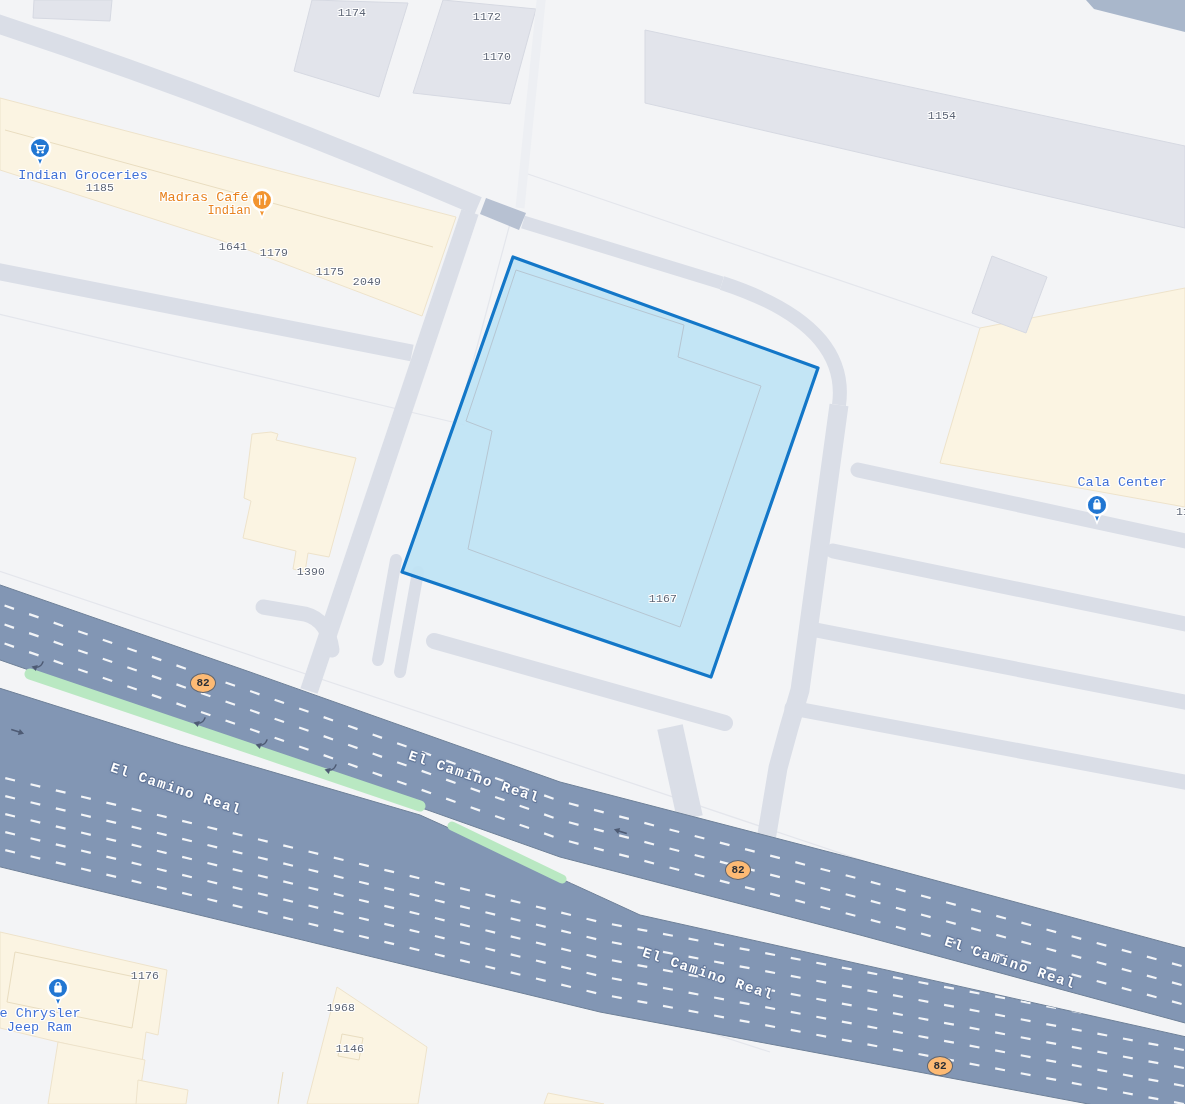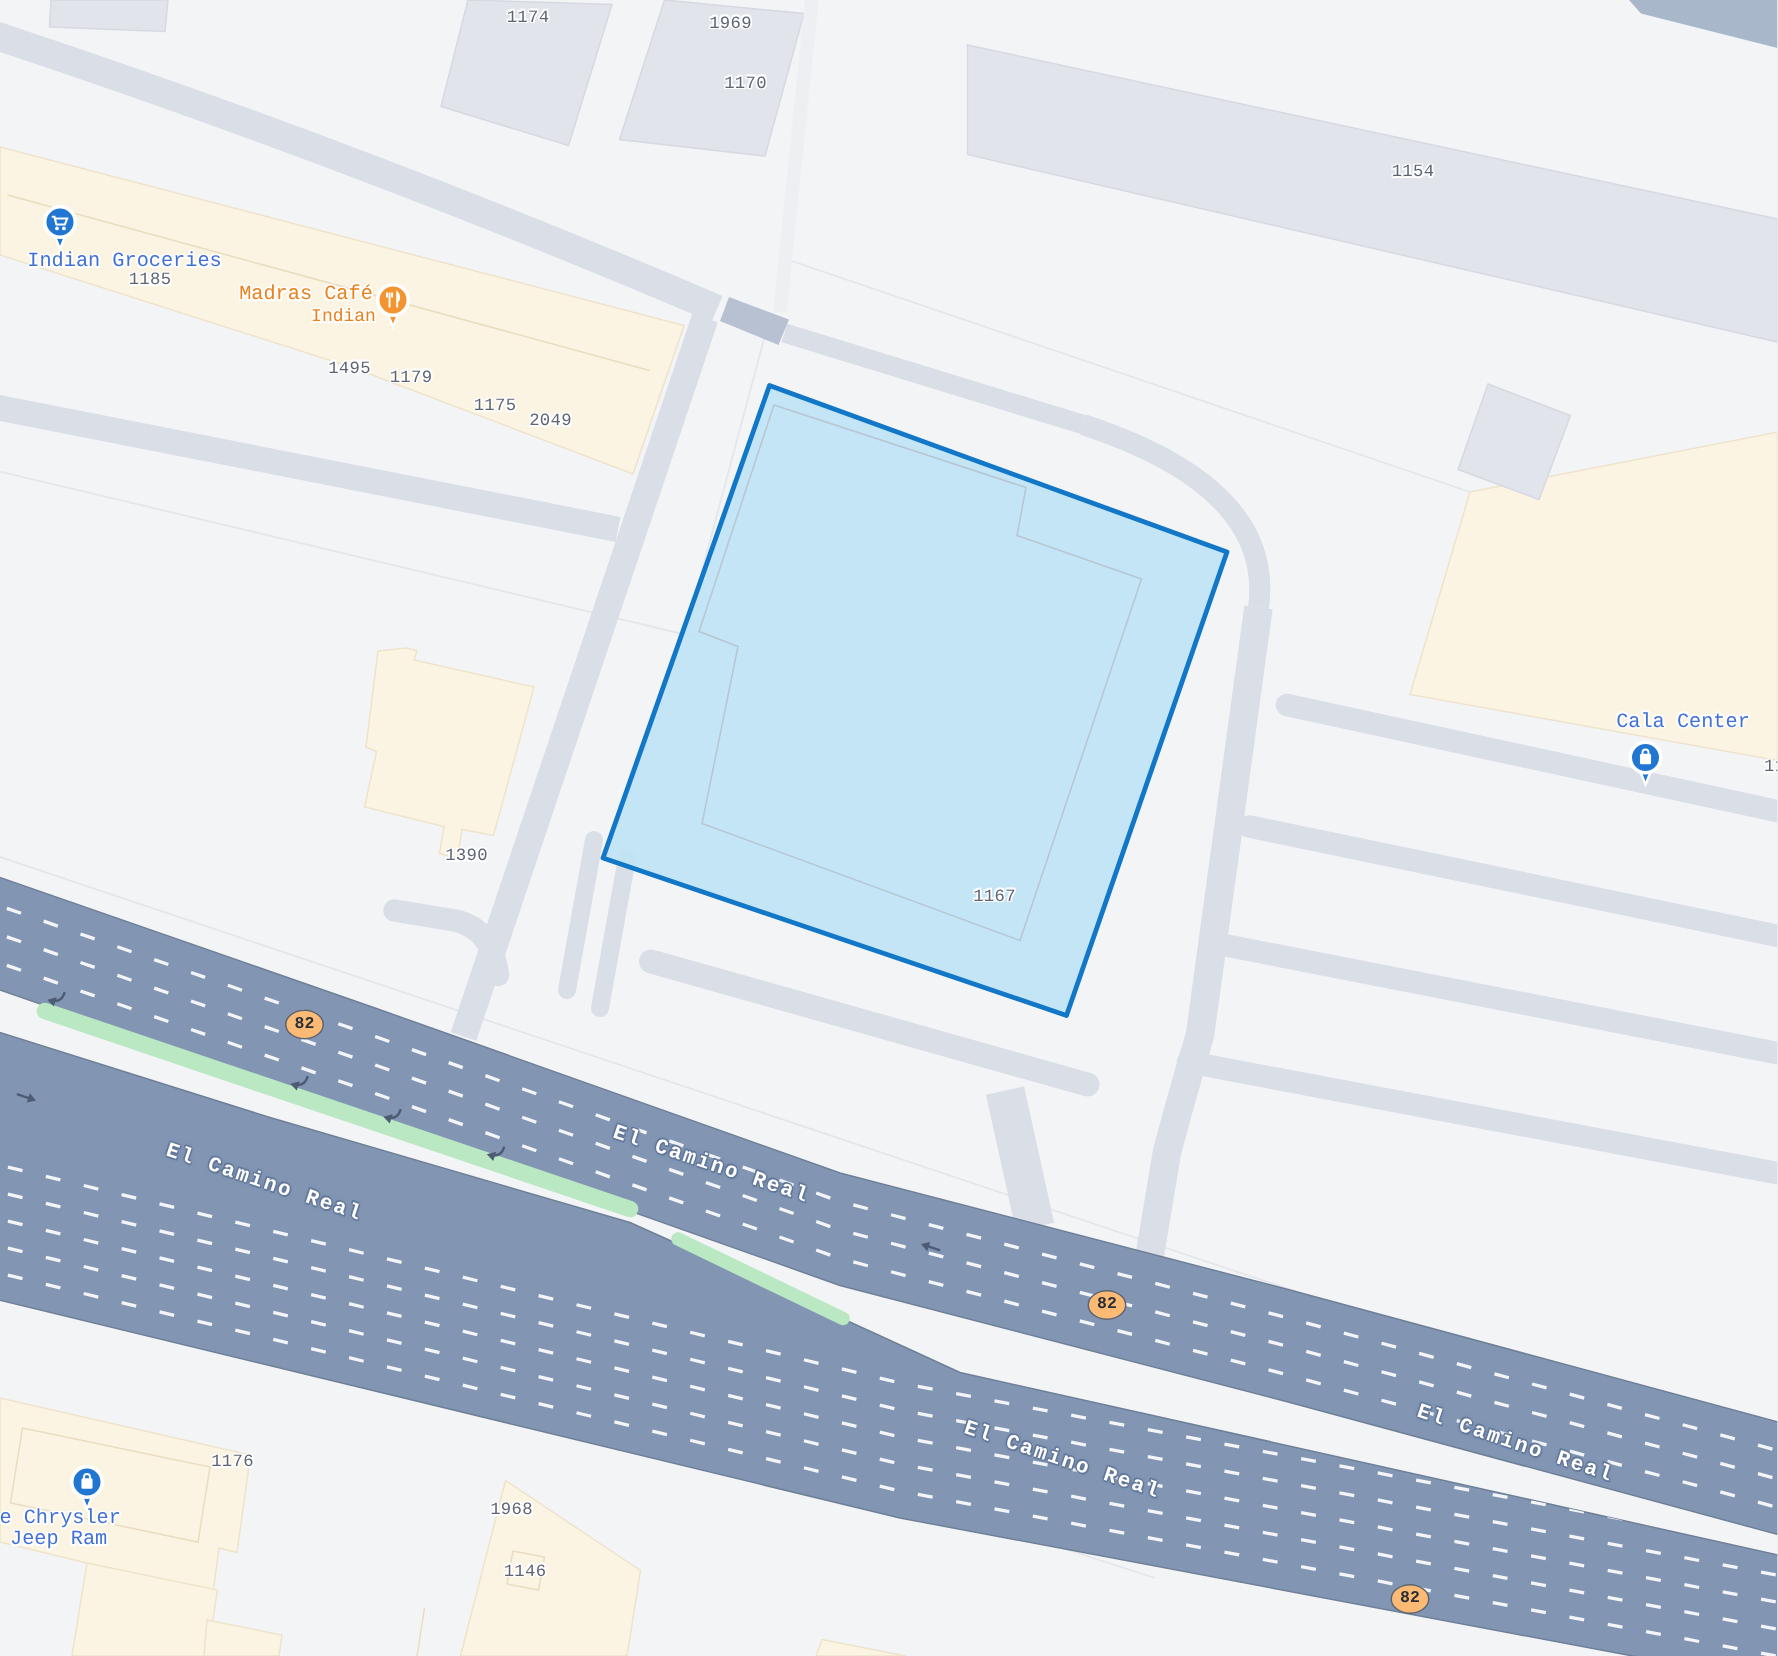--- a/index.html
+++ b/index.html
@@ -156,31 +156,31 @@
   </g>
 
   <g>
     <polygon class="parcel-fill" points="513,257 818,368 711,677 402,572"></polygon>
     <polygon class="footprint" points="516,270 684,325 678,357 761,386 680,627 468,549 492,431 466,421"></polygon>
     <polygon class="parcel-line" points="513,257 818,368 711,677 402,572"></polygon>
   </g>
 </svg>
 
 <div class="lbl addr" style="left:352px;top:12px">1174</div>
-<div class="lbl addr" style="left:487px;top:16px">1969</div>
+<div class="lbl addr" style="left:487px;top:16px">1172</div>
 <div class="lbl addr" style="left:497px;top:56px">1170</div>
 <div class="lbl addr" style="left:942px;top:115px">1154</div>
 <div class="lbl addr" style="left:100px;top:187px">1185</div>
-<div class="lbl addr" style="left:233px;top:246px">1495</div>
+<div class="lbl addr" style="left:233px;top:246px">1641</div>
 <div class="lbl addr" style="left:274px;top:252px">1179</div>
 <div class="lbl addr" style="left:330px;top:271px">1175</div>
 <div class="lbl addr" style="left:367px;top:281px">2049</div>
 <div class="lbl addr" style="left:311px;top:571px">1390</div>
 <div class="lbl addr" style="left:663px;top:598px">1167</div>
-<div class="lbl addr" style="left:155px;top:975px">1176</div>
+<div class="lbl addr" style="left:145px;top:975px">1176</div>
 <div class="lbl addr" style="left:341px;top:1007px">1968</div>
 <div class="lbl addr" style="left:350px;top:1048px">1146</div>
 <div class="lbl addr addr-clip" style="left:1176px;top:505px">11</div>
 
 <div class="lbl poi-label" style="left:83px;top:175px">Indian Groceries</div>
 <div class="lbl poi-label poi-orange" style="left:204px;top:197px">Madras Café</div>
 <div class="lbl poi-label poi-orange poi-sub" style="left:229px;top:211px">Indian</div>
 <div class="lbl poi-label" style="left:1122px;top:482px">Cala Center</div>
 <div class="lbl poi-label" style="left:32px;top:1013px">ale Chrysler</div>
 <div class="lbl poi-label" style="left:31px;top:1027px">e Jeep Ram</div>

